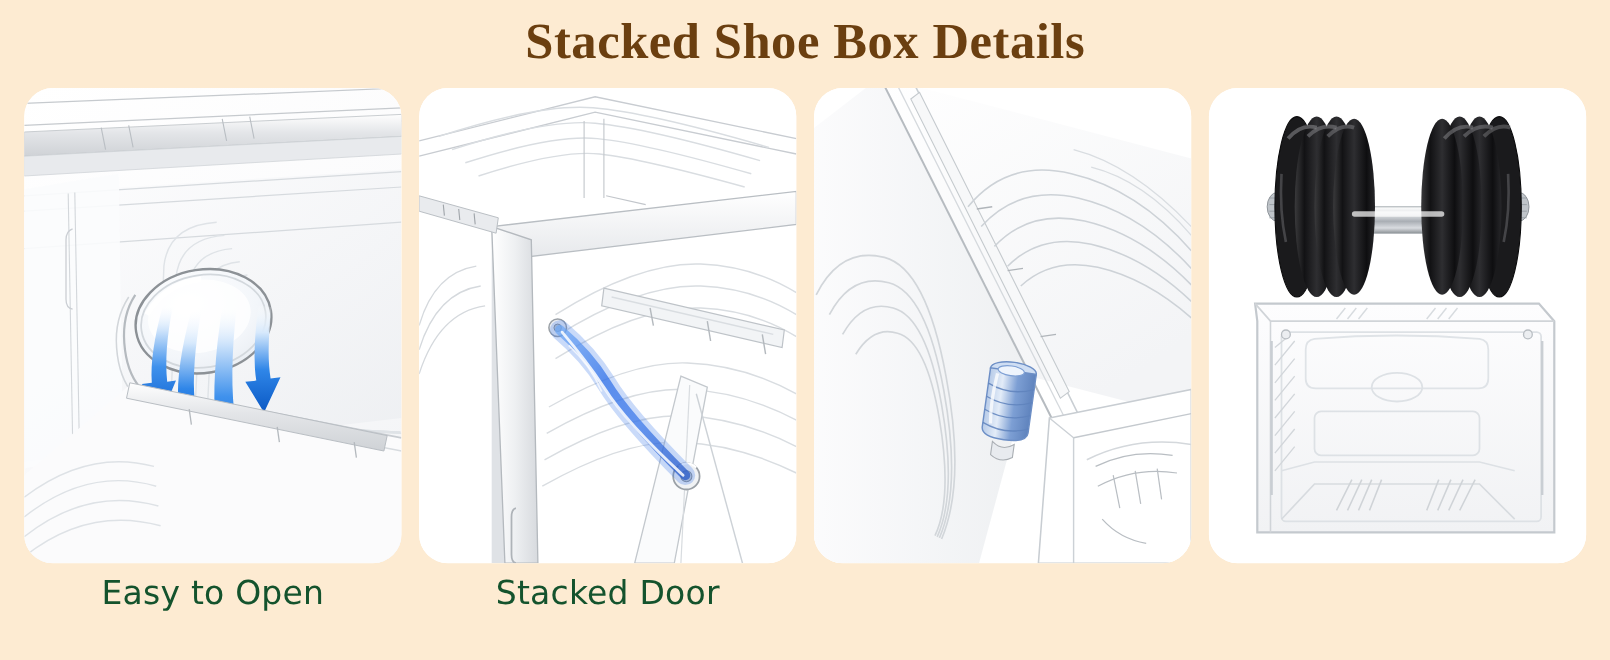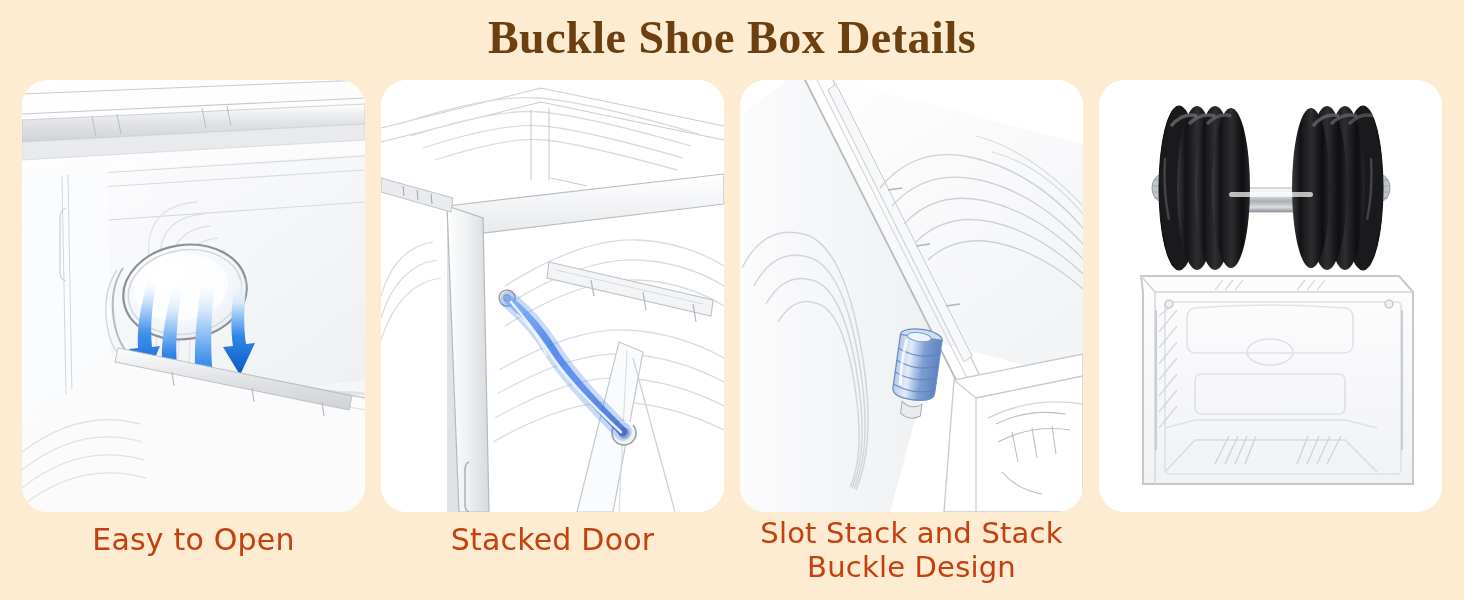--- a/index.html
+++ b/index.html
@@ -74,42 +74,42 @@
     left: 22px;
     width: 1420px;
     height: 88px;
     display: flex;
     gap: 16px;
   }
   .caption {
     width: 343px;
     flex: 0 0 343px;
     text-align: center;
-    color: #c2410c;
+    color: #14532d;
     font-family: "DejaVu Sans", "Liberation Sans", sans-serif;
     font-size: 30px;
     line-height: 36px;
     font-weight: 400;
     letter-spacing: 0.2px;
     padding-top: 10px;
     box-sizing: border-box;
     white-space: pre-line;
   }
   .caption.two-line {
     padding-top: 4px;
     font-size: 29px;
     line-height: 34px;
   }
 </style>
 </head>
 <body>
 
 <div class="infographic">
 
-  <div class="title">Buckle Shoe Box Details</div>
+  <div class="title">Stacked Shoe Box Details</div>
 
   <div class="panels">
 
     <div class="panel">
       <div class="panel-art">
         <svg viewBox="0 0 343 432" xmlns="http://www.w3.org/2000/svg">
           <defs>
             <linearGradient id="p1bg" x1="0" y1="0" x2="0.4" y2="1">
               <stop offset="0" stop-color="#ffffff"></stop>
               <stop offset="0.55" stop-color="#fbfbfc"></stop>
@@ -535,17 +535,15 @@
           </g>
         </svg>
       </div>
     </div>
 
   </div>
 
   <div class="captions">
     <div class="caption">Easy to Open</div>
     <div class="caption">Stacked Door</div>
-    <div class="caption two-line">Slot Stack and Stack
-Buckle Design</div>
   </div>
 
 </div>
 
 </body></html>

